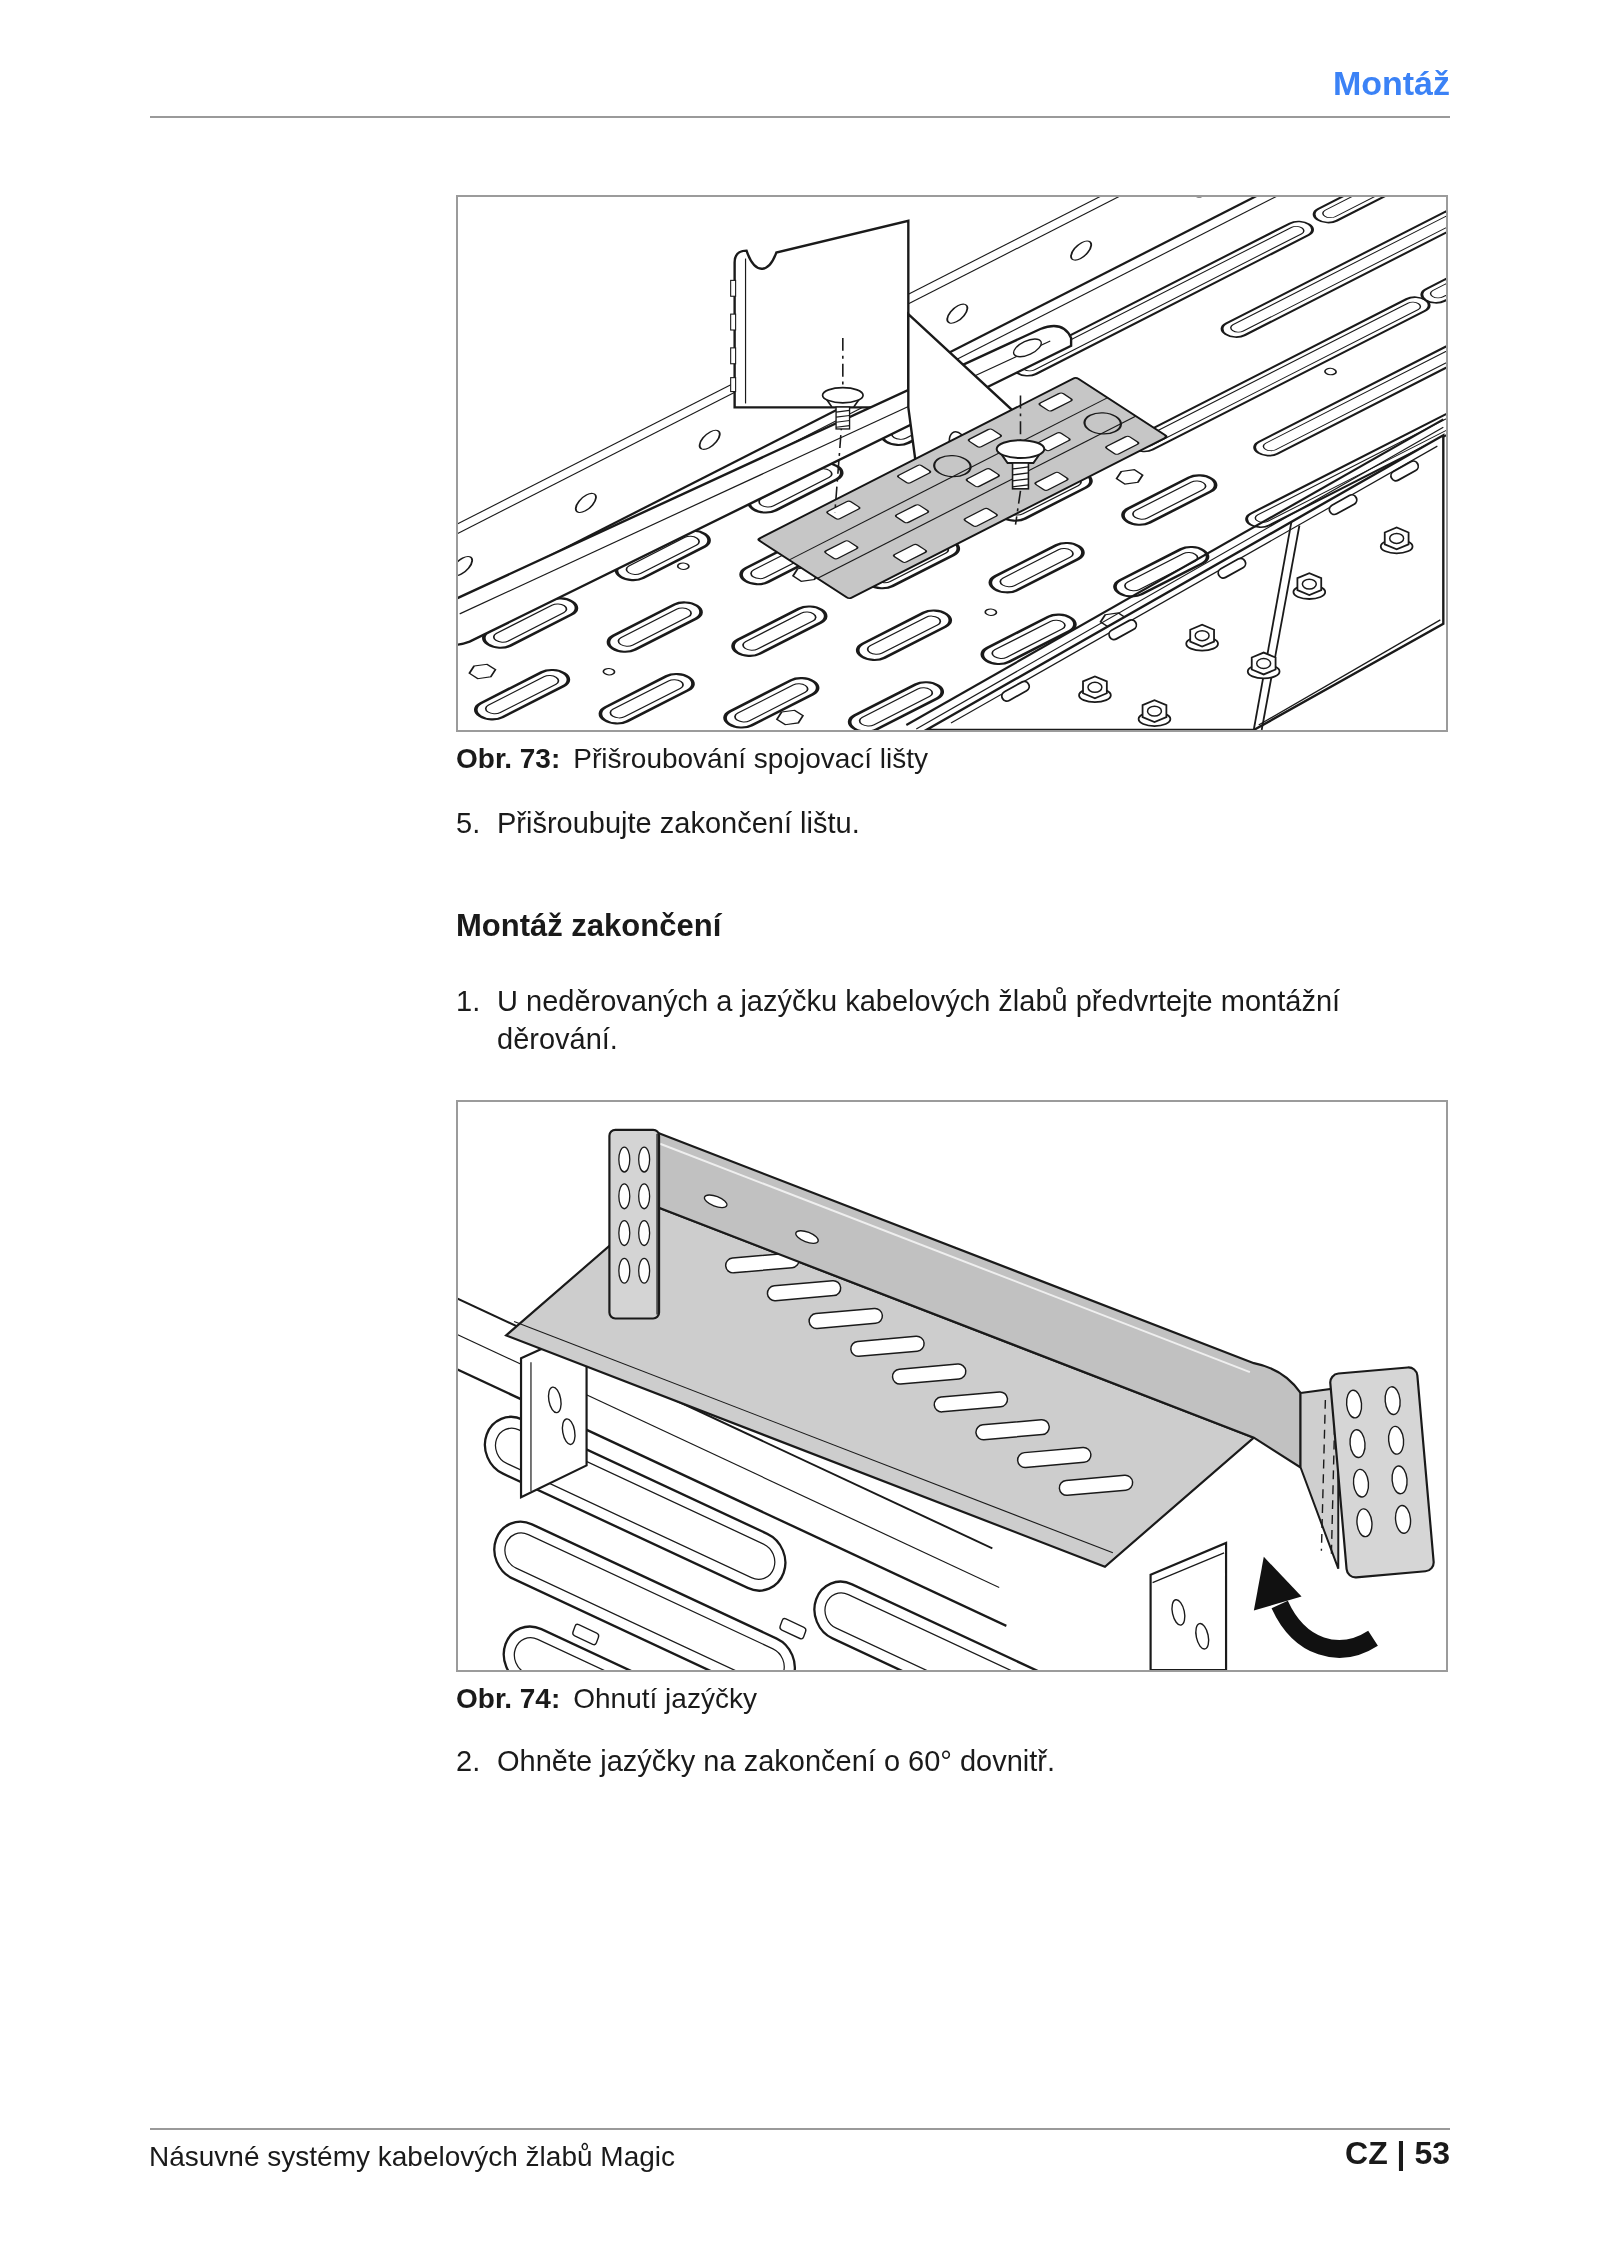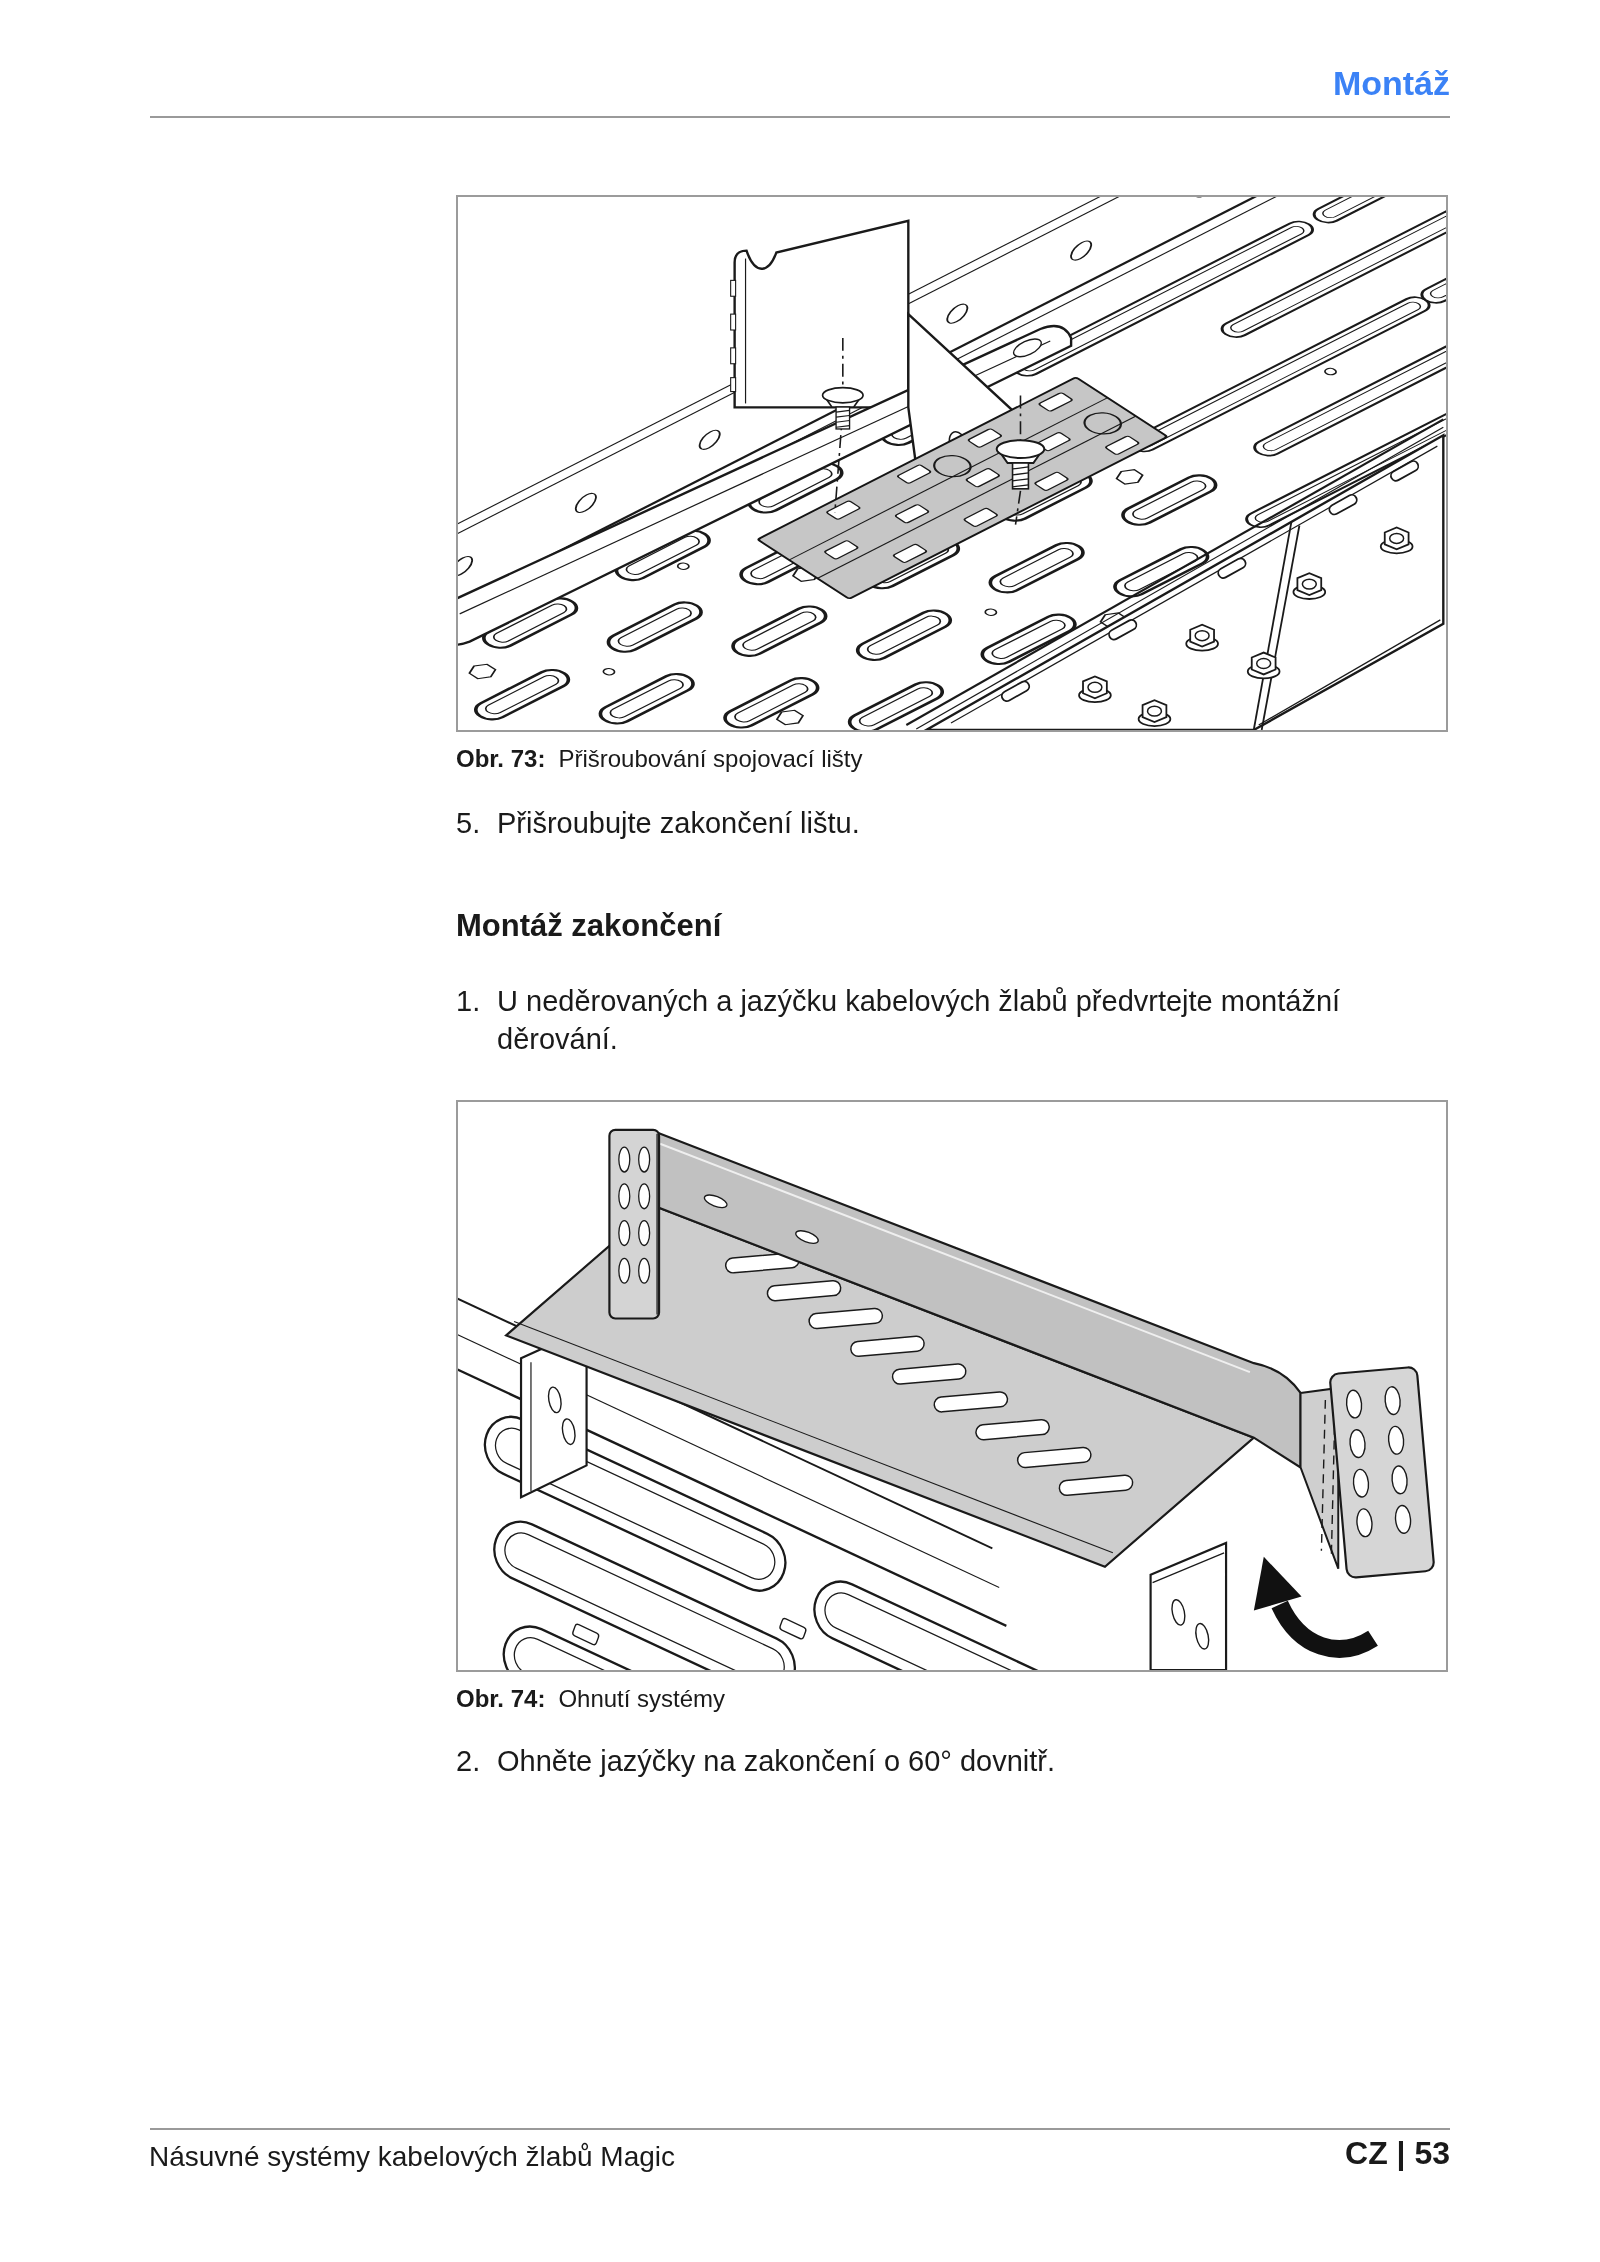--- a/index.html
+++ b/index.html
@@ -5,21 +5,21 @@
   html,body{margin:0;padding:0;background:#ffffff;}
   body{width:1600px;height:2262px;position:relative;font-family:"Liberation Sans","DejaVu Sans",sans-serif;color:#1a1a1a;}
   .abs{position:absolute;}
   .hdr-title{top:64px;right:150px;font-size:34px;font-weight:bold;color:#3b82f6;line-height:38px;}
   .rule{height:2px;background:#9a9a9a;}
   .top-rule{left:150px;top:116px;width:1300px;}
   .figbox{left:456px;width:992px;border:2px solid #9b9b9b;box-sizing:border-box;background:#fff;margin:0;overflow:hidden;}
   #fig1{top:195px;height:537px;}
   #fig2{top:1100px;height:572px;}
   .figbox svg{display:block;width:100%;height:100%;}
-  .caption{left:456px;font-size:24px;line-height:30px;}
+  .caption{left:456px;font-size:28px;line-height:30px;}
   #cap1{top:744px;}
   #cap2{top:1684px;}
   .cap-label{font-weight:bold;margin-right:13px;}
   .step{left:456px;display:flex;font-size:29px;line-height:38px;}
   .step-num{width:41px;flex:none;}
   .step-text{flex:1;}
   #step5{top:804px;}
   #step1{top:982px;width:990px;}
   #step2{top:1742px;}
   .section-heading{left:456px;top:908px;font-size:31px;line-height:36px;font-weight:bold;margin:0;}
@@ -319,21 +319,21 @@
       </g>
 
       <g>
         <path d="M 920 540 C 886 562 846 550 826 506" fill="none" stroke="#111" stroke-width="18"></path>
         <polygon points="810,458 848,498 800,512" fill="#111"></polygon>
       </g>
     </svg>
   </figure>
 
   <div class="abs caption" id="cap2">
-    <span class="cap-label">Obr. 74:</span><span class="cap-text">Ohnutí systémy</span>
+    <span class="cap-label">Obr. 74:</span><span class="cap-text">Ohnutí jazýčky</span>
   </div>
 
   <div class="abs step" id="step2">
     <span class="step-num">2.</span>
     <span class="step-text">Ohněte jazýčky na zakončení o 60° dovnitř.</span>
   </div>
 
   <div class="abs rule bottom-rule"></div>
   <div class="abs footer-left">Násuvné systémy kabelových žlabů Magic</div>
   <div class="abs footer-right">CZ | 53</div>

